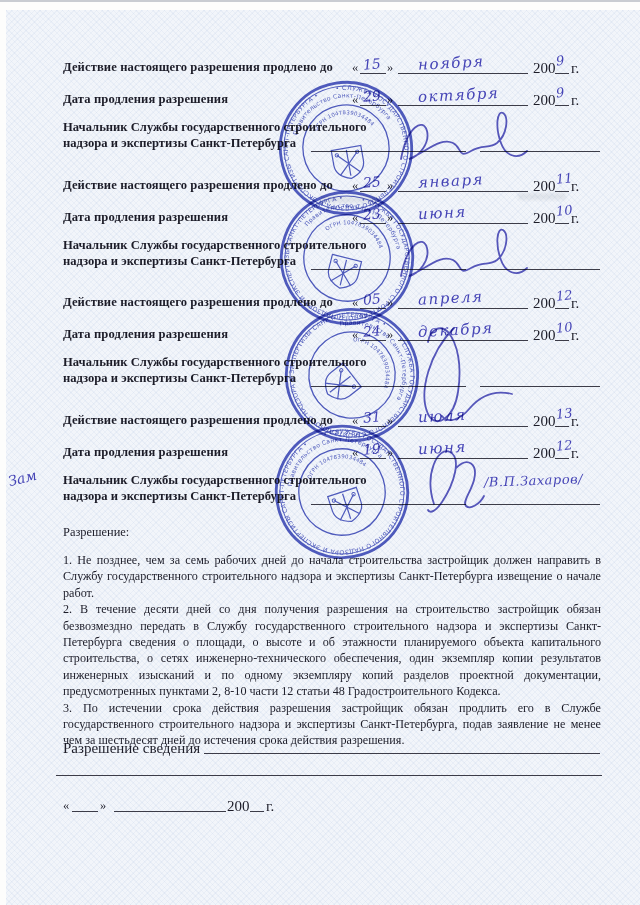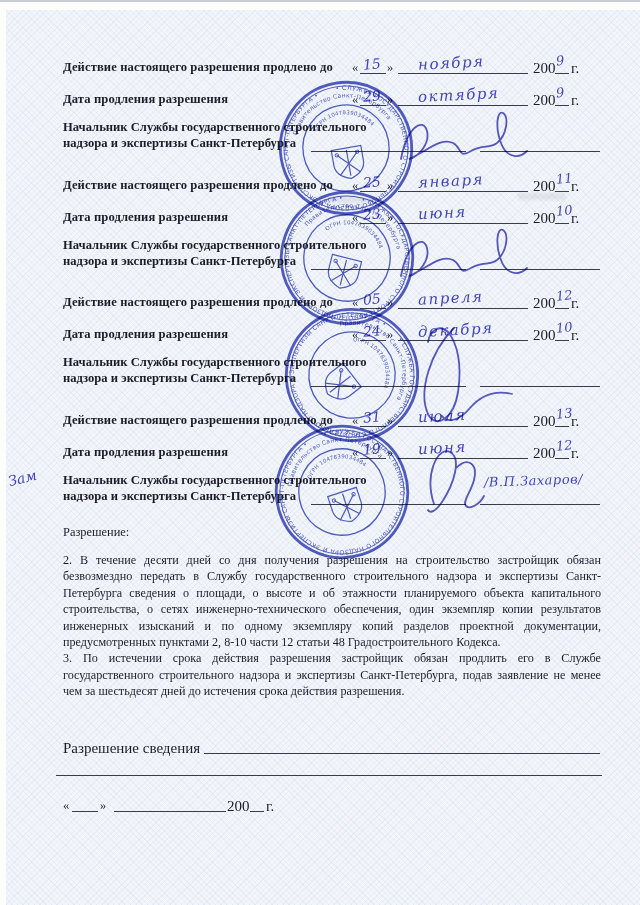--- a/index.html
+++ b/index.html
@@ -185,20 +185,21 @@
     <span class="abs hand hand-name" style="left:478px;top:60px">/В.П.Захаров/</span>
   </div>
 
   <span class="abs hand hand-margin" style="left:2px;top:460px">Зам</span>
 
   <div class="smudge" style="left:315px;top:186px;width:58px;height:7px"></div>
   <div class="smudge" style="left:512px;top:183px;width:48px;height:7px"></div>
 
   <span class="abs plain" style="left:57px;top:515px;font-size:12.4px">Разрешение:</span>
   <div class="notes">
+    <p>1.   Не позднее, чем за семь рабочих дней до начала строительства застройщик должен направить в Службу государственного строительного надзора и экспертизы Санкт-Петербурга извещение о начале работ.</p>
     <p>2.   В течение десяти дней со дня получения разрешения на строительство застройщик обязан безвозмездно передать в Службу государственного строительного надзора и экспертизы Санкт-Петербурга сведения о площади, о высоте и об этажности планируемого объекта капитального строительства, о сетях инженерно-технического обеспечения, один экземпляр копии результатов инженерных изысканий и по одному экземпляру копий разделов проектной документации, предусмотренных пунктами 2, 8-10 части 12 статьи 48 Градостроительного Кодекса.</p>
     <p>3.   По истечении срока действия разрешения застройщик обязан продлить его в Службе государственного строительного надзора и экспертизы Санкт-Петербурга, подав заявление не менее чем за шестьдесят дней до истечения срока действия разрешения.</p>
   </div>
 
   <span class="abs plain" style="left:57px;top:730px">Разрешение сведения</span>
   <span class="abs uline" style="left:198px;top:730px;width:396px"></span>
 
   <span class="abs uline2" style="left:50px;top:752px;width:546px"></span>
 
   <span class="abs q" style="left:57px;top:788px">«</span>

